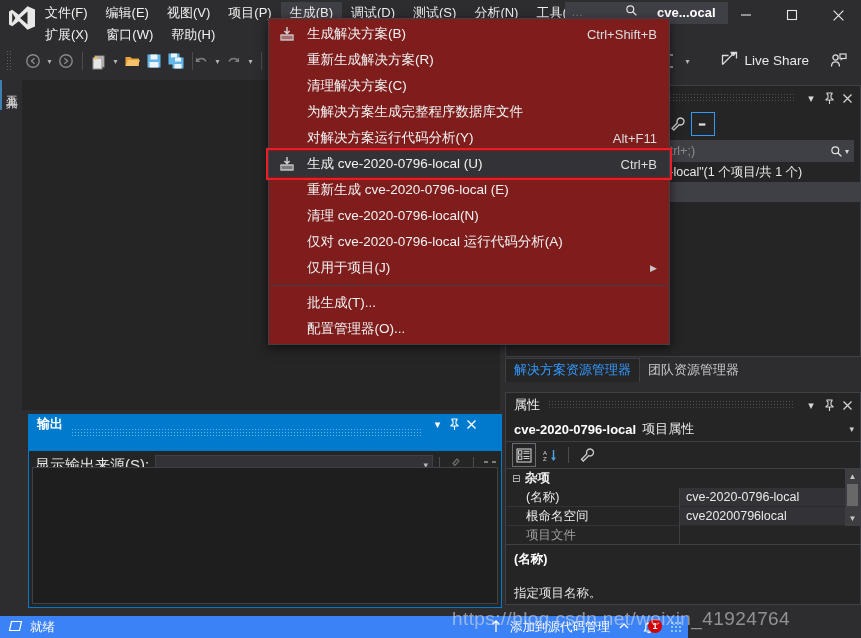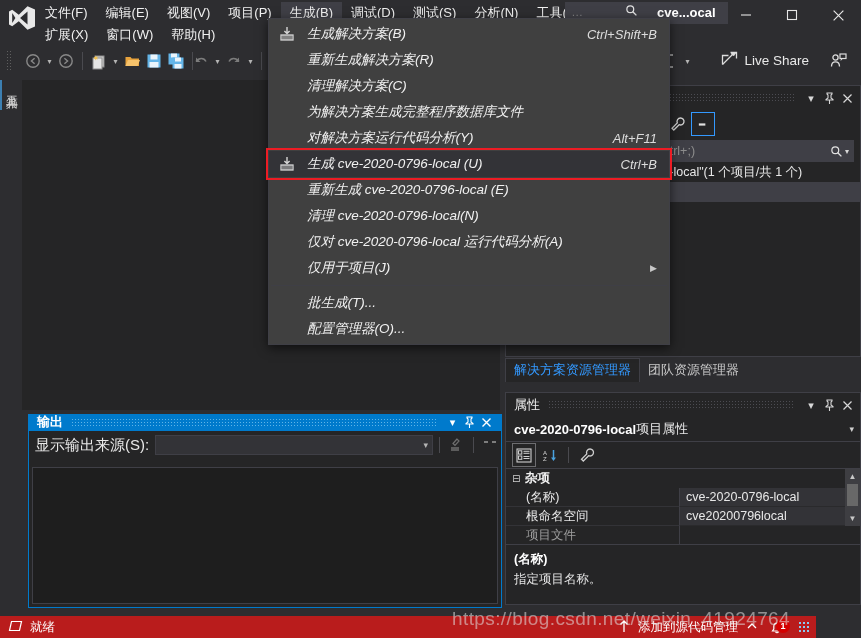--- a/index.html
+++ b/index.html
@@ -40,21 +40,21 @@
 
   
   .toolbox{position:absolute;left:0;top:80px;width:22px;height:68px;background:#2d2d30;border-right:1px solid #3f3f46;cursor:default;}
   .toolbox .vtext{position:absolute;left:3px;top:6px;writing-mode:vertical-rl;font-size:12px;color:#d0d0d0;letter-spacing:1px;}
   .toolbox .accent{position:absolute;left:0;top:0;width:2px;height:30px;background:#3c7fb1;}
 
   
   .docarea{position:absolute;left:22px;top:80px;width:478px;height:330px;background:#252526;}
 
   
-  .dropdown{position:absolute;left:268px;top:18px;width:400px;background:#404040;border:1px solid #3f3f46;box-shadow:0 3px 10px rgba(0,0,0,.6);padding:2px 0 2px 0;z-index:40;font-style:italic;}
+  .dropdown{position:absolute;left:268px;top:18px;width:400px;background:#7f1d1d;border:1px solid #3f3f46;box-shadow:0 3px 10px rgba(0,0,0,.6);padding:2px 0 2px 0;z-index:40;}
   .mi{position:relative;display:flex;align-items:center;height:26px;padding-left:38px;padding-right:12px;font-size:13.5px;color:#f1f1f1;cursor:default;white-space:nowrap;}
   .mi .accel{margin-left:auto;padding-left:24px;color:#dcdcdc;font-size:13px;}
   .mi .sub-arrow{margin-left:auto;color:#c8c8c8;font-size:9px;}
   .mi .micon{position:absolute;left:9px;top:4px;width:18px;height:18px;}
   .mi-sep{height:1px;background:#3f3f46;margin:4px 2px 4px 2px;}
   .mi.highlight{background:#333337;}
   .redbox{position:absolute;left:-3px;top:-3px;width:calc(100% + 6px);height:calc(100% + 6px);border:2px solid #ed1c24;box-sizing:border-box;pointer-events:none;}
 
   
   .sln{position:absolute;left:505px;top:85px;width:356px;height:272px;background:#252526;border:1px solid #3f3f46;box-sizing:border-box;}
@@ -76,57 +76,57 @@
 
   
   .sln-tabs{position:absolute;left:505px;top:360px;width:356px;height:22px;display:flex;align-items:flex-end;}
   .sln-tab{padding:2px 8px 3px 8px;font-size:13px;color:#c9c9c9;cursor:default;white-space:nowrap;}
   .sln-tab.active{color:#3399ff;background:#252526;border-top:1px solid #3f3f46;border-left:1px solid #3f3f46;border-right:1px solid #3f3f46;}
 
   
   .props{position:absolute;left:505px;top:392px;width:356px;height:213px;background:#252526;border:1px solid #3f3f46;box-sizing:border-box;}
   .prop-combo{height:24px;display:flex;align-items:center;padding:0 6px 0 8px;border-bottom:1px solid #3f3f46;}
   .prop-combo .t1{font-size:13px;font-weight:bold;color:#ffffff;white-space:nowrap;}
-  .prop-combo .t2{font-size:13px;color:#e8e8e8;white-space:nowrap;}
+  .prop-combo .t2{font-size:13px;color:#e8e8e8;margin-left:6px;white-space:nowrap;}
   .prop-combo .cv{margin-left:auto;color:#d0d0d0;font-size:9px;}
   .prop-tb{height:26px;display:flex;align-items:center;padding-left:6px;gap:3px;border-bottom:1px solid #3f3f46;}
   .prop-tb .ic{width:22px;height:22px;display:flex;align-items:center;justify-content:center;cursor:default;}
   .prop-tb .ic.boxed{border:1px solid #6d6d70;}
   .prop-tb .vsep{width:1px;height:16px;background:#4a4a4f;margin:0 4px;}
   .prop-grid{position:relative;}
   .pg-cat{height:19px;display:flex;align-items:center;padding-left:6px;font-size:12.5px;color:#f1f1f1;font-weight:bold;cursor:default;}
   .pg-cat .tw{width:13px;color:#cfcfcf;font-size:10px;font-weight:normal;}
   .pg-row{display:flex;height:19px;align-items:stretch;font-size:12.5px;cursor:default;}
   .pg-row .k{width:174px;padding-left:20px;display:flex;align-items:center;box-sizing:border-box;color:#e8e8e8;border-right:1px solid #3f3f46;border-bottom:1px solid #333337;white-space:nowrap;overflow:hidden;}
   .pg-row .v{flex:1;padding-left:6px;display:flex;align-items:center;background:#333337;color:#e8e8e8;border-bottom:1px solid #2a2a2c;white-space:nowrap;overflow:hidden;}
   .pg-row.dim .k,.pg-row.dim .v{color:#9d9d9d;}
   .pg-scroll{position:absolute;right:0;top:0;width:15px;height:57px;background:#3e3e42;}
   .pg-scroll .ar{height:15px;display:flex;align-items:center;justify-content:center;color:#c8c8c8;font-size:8px;cursor:default;}
   .pg-scroll .thumb{position:absolute;left:2px;top:15px;width:11px;height:22px;background:#686868;}
   .prop-desc{position:absolute;left:0;bottom:0;width:100%;height:60px;border-top:1px solid #3f3f46;box-sizing:border-box;padding:6px 8px;}
   .prop-desc .dt{font-size:12.5px;font-weight:bold;color:#ffffff;}
-  .prop-desc .dd{font-size:12.5px;color:#e2e2e2;margin-top:3px;}
+  .prop-desc .dd{font-size:12.5px;color:#e2e2e2;margin-top:17px;}
 
   
   .output{position:absolute;left:28px;top:414px;width:474px;height:194px;background:#252526;border:1px solid #007acc;box-sizing:border-box;}
-  .out-head{height:16px;background:#007acc;display:flex;align-items:flex-end;padding:0 6px 0 8px;}
+  .out-head{height:36px;background:#007acc;display:flex;align-items:flex-start;padding:0 21px 0 8px;}
   .out-head .t{font-size:13px;color:#ffffff;font-weight:bold;white-space:nowrap;}
   .out-head .dots{flex:1;height:10px;margin:0 8px;
     background-image:radial-gradient(#5fb4e8 40%,transparent 41%);background-size:3px 3px;align-self:center;}
   .out-head .b{width:17px;height:18px;display:flex;align-items:center;justify-content:center;color:#ffffff;font-size:11px;cursor:default;}
   .out-tb{height:28px;display:flex;align-items:center;padding-left:6px;}
   .out-tb .lbl{font-size:15px;color:#e8e8e8;white-space:nowrap;}
   .out-combo{width:290px;height:20px;margin-left:6px;background:#333337;border:1px solid #3f3f46;display:flex;align-items:center;box-sizing:border-box;}
   .out-combo .cv{margin-left:auto;margin-right:4px;color:#b5b5b5;font-size:9px;}
   .out-tb .vsep{width:1px;height:16px;background:#4a4a4f;margin:0 6px;}
   .out-tb .ic{width:22px;height:20px;display:flex;align-items:center;justify-content:center;cursor:default;}
   .out-body{position:absolute;left:3px;top:52px;right:3px;bottom:3px;background:#1e1e1e;border:1px solid #3f3f46;box-sizing:border-box;}
 
   
-  .status{position:absolute;left:0;bottom:0;width:816px;height:22px;background:#b91c1c;display:flex;align-items:center;}
+  .status{position:absolute;left:0;bottom:0;width:688px;height:22px;background:#3b82f6;display:flex;align-items:center;}
   .status .ready{margin-left:8px;display:flex;align-items:center;gap:7px;font-size:12.5px;color:#ffffff;}
   .status .right{margin-left:auto;display:flex;align-items:center;gap:8px;padding-right:6px;}
   .status .scm{display:flex;align-items:flex-start;gap:5px;font-size:12.5px;color:#ffffff;cursor:default;}
   .notif{position:relative;width:22px;height:18px;display:flex;align-items:center;justify-content:center;cursor:default;}
   .notif .badge{position:absolute;right:-2px;top:1px;width:14px;height:14px;border-radius:50%;background:#d40000;color:#fff;font-size:9px;display:flex;align-items:center;justify-content:center;font-weight:bold;}
   .grip{width:12px;height:12px;margin-left:2px;
     background-image:radial-gradient(#8ec9ee 40%,transparent 41%);background-size:4px 4px;}
 
   
   .watermark{position:absolute;left:452px;bottom:8px;font-size:19px;color:rgba(226,226,226,.55);letter-spacing:.4px;pointer-events:none;z-index:60;white-space:nowrap;}

